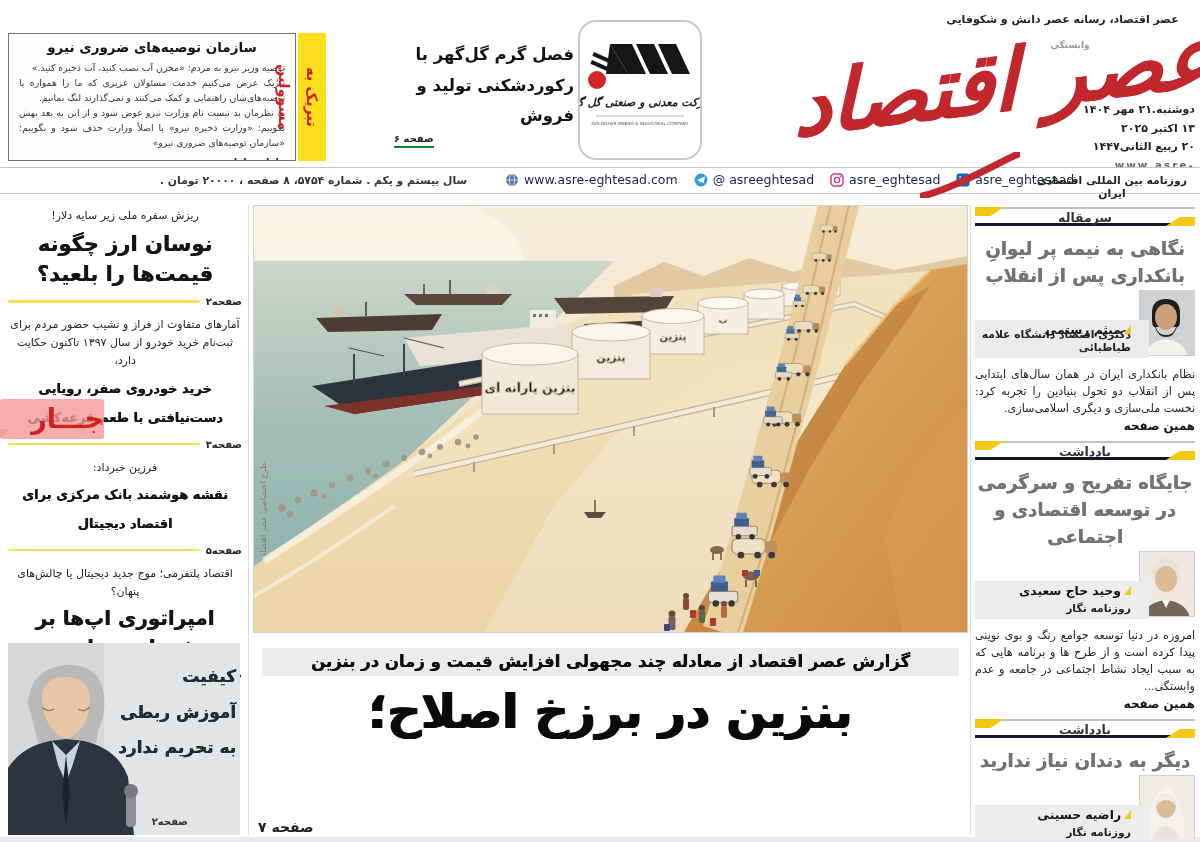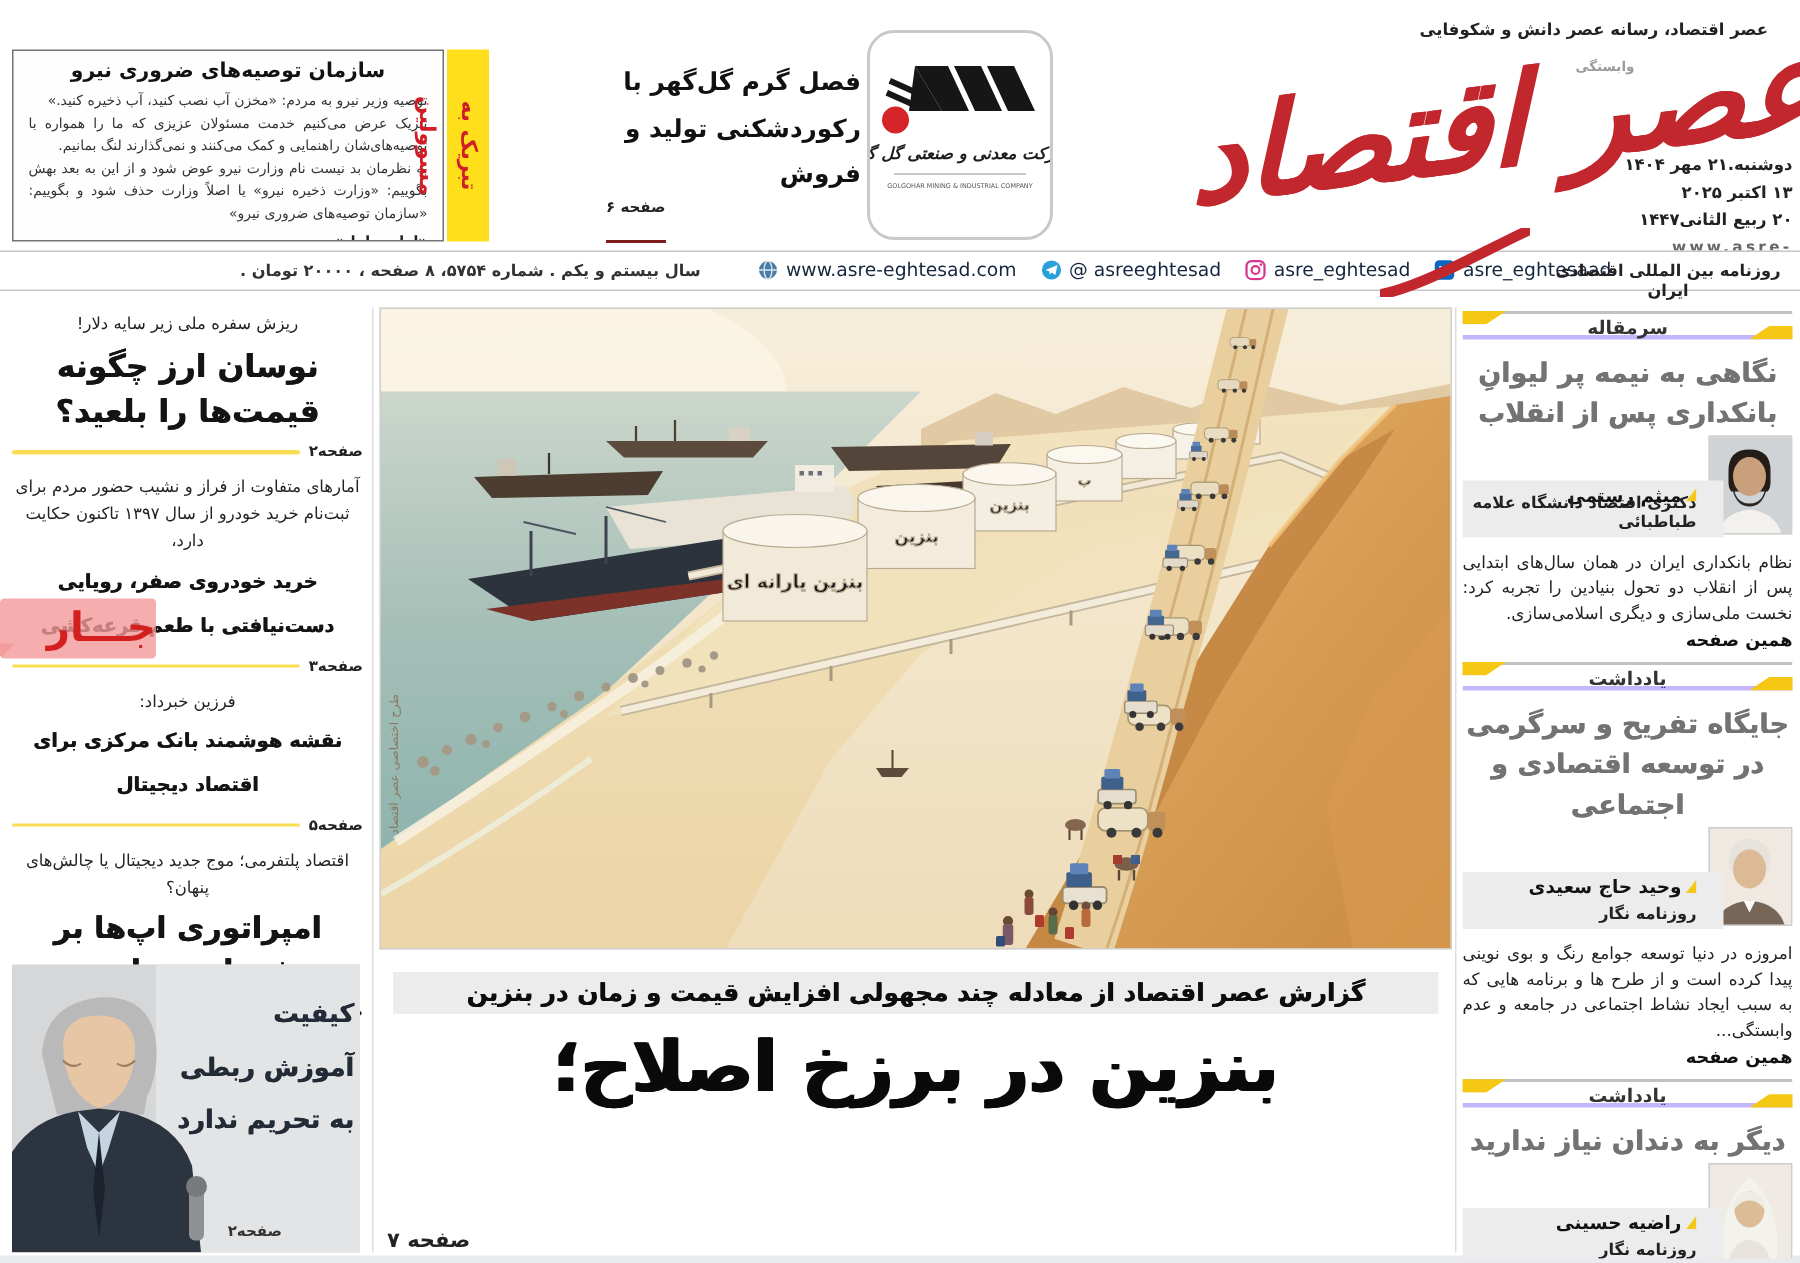--- a/index.html
+++ b/index.html
@@ -17,22 +17,22 @@
   #tl-box .box-title { text-align:center; font-weight:bold; font-size:13.5px; color:#111; margin-bottom:5px; }
   #tl-box p { font-size:9.3px; line-height:1.62; text-align:justify; color:#333; }
   #tl-box .sig { font-size:9.5px; font-weight:bold; color:#222; margin-top:6px; }
   #ribbon { left:298px; top:33px; width:28px; height:128px; background:#ffdf1b; }
   #ribbon span { display:block; width:100%; height:100%; writing-mode:vertical-rl;
                  text-align:center; font-size:14.5px; font-weight:bold; color:#d11e26; line-height:28px; }
 
   
   #gg-head { left:398px; top:40px; width:176px; text-align:right; font-size:16.5px;
              font-weight:bold; color:#111; line-height:1.85; }
-  #gg-page { left:404px; top:133px; font-size:10px; font-weight:bold; color:#222;
-             border-bottom:2px solid #7f1d1d; padding-bottom:16px; }
+  #gg-page { left:394px; top:133px; font-size:10px; font-weight:bold; color:#222;
+             border-bottom:2px solid #15803d; padding-bottom:2px; }
   #gg-logo { left:578px; top:20px; width:124px; height:140px; border:2px solid #c9c9c9;
              border-radius:18px; background:#fff; overflow:hidden; }
 
   
   #mast-tagline { left:930px; top:13px; width:265px; text-align:center; font-size:11px;
                   font-weight:bold; color:#222; }
   #mast-bism { left:1015px; top:40px; width:110px; text-align:center; font-size:9px;
                color:#9a9a9a; font-weight:bold; }
   #mast-title { left:845px; top:-14px; width:370px; height:190px; color:#c2272d;
                 font-size:84px; font-weight:bold; font-style:italic; line-height:185px;
@@ -88,21 +88,21 @@
                  text-align:center; font-size:16.5px; font-weight:bold; color:#0d0d0d;
                  line-height:27px; text-shadow:0.4px 0 0 currentColor; }
   #main-head { left:262px; top:676px; width:697px; text-align:center; color:#0a0a0a; }
   #main-head div { font-size:47px; font-weight:bold; line-height:71px;
                    text-shadow:0.9px 0 0 currentColor, -0.9px 0 0 currentColor; }
   #main-page { left:258px; top:819px; font-size:14px; font-weight:bold; color:#222; }
 
   
   #right-col { left:975px; top:207px; width:220px; height:632px; overflow:hidden; }
   .section-band { position:relative; height:19px; border-top:2px solid #c2c2c2;
-                  border-bottom:3px solid #c4b5fd; background:#fff; text-align:center;
+                  border-bottom:3px solid #0f172a; background:#fff; text-align:center;
                   font-size:12.5px; font-weight:bold; color:#333; line-height:18px; margin-bottom:9px; }
   .section-band::before { content:""; position:absolute; left:-1px; top:-2px; width:30px; height:9px;
                   background:#f5c816; clip-path:polygon(0 0,100% 0,55% 100%,0 100%); }
   .section-band::after { content:""; position:absolute; right:-1px; bottom:-3px; width:30px; height:9px;
                   background:#f5c816; clip-path:polygon(45% 0,100% 0,100% 100%,0 100%); }
   .r-head { text-align:center; font-size:18px; font-weight:bold; color:#737373; line-height:27px;
             margin-bottom:5px; text-shadow:0.4px 0 0 currentColor; }
   .author { position:relative; height:66px; margin-bottom:6px; }
   .author .photo { position:absolute; right:0; top:-4px; width:56px; height:66px;
                    border:1px solid #cfcfcf; background:#ddd; overflow:hidden; }

